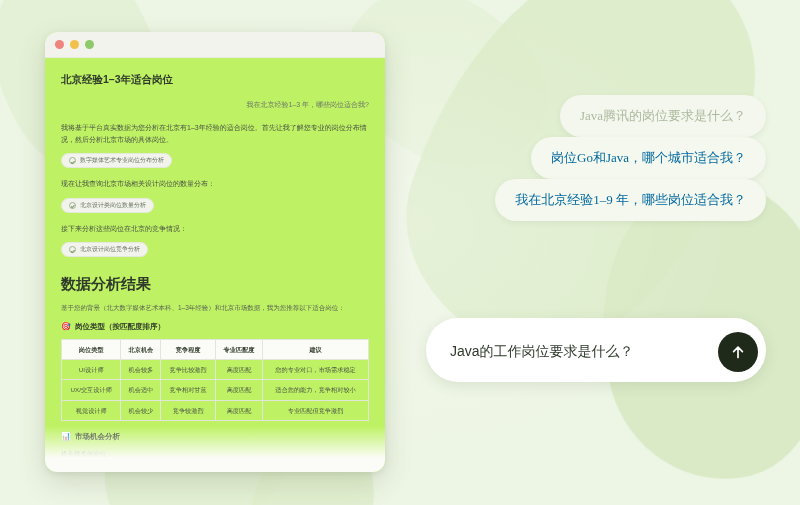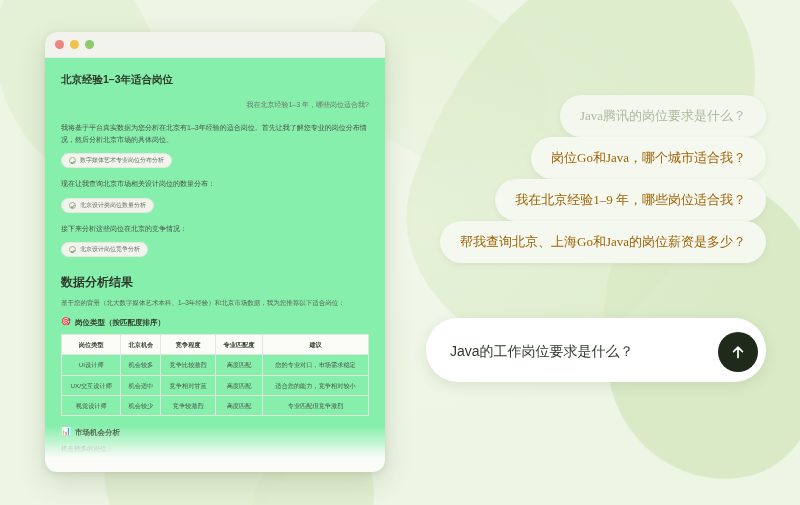--- a/index.html
+++ b/index.html
@@ -27,21 +27,21 @@
   .b4 { width: 160px; height: 220px; left: 0px; top: -40px; transform: rotate(-25deg); background:#e4f1d5; }
   .b5 { width: 120px; height: 180px; left: 250px; top: 430px; transform: rotate(10deg); background:#e0eecd; }
   .b6 { width: 210px; height: 160px; left: 340px; top: 0px; transform: rotate(40deg); background:#e6f2d9; }
   .vign { position:absolute; inset:0; background: radial-gradient(ellipse at 50% 45%, rgba(255,255,255,0.25) 0%, rgba(255,255,255,0.0) 60%); }
 
   
   .doc-card {
     position: absolute;
     left: 45px; top: 32px;
     width: 340px; height: 440px;
-    background: #86efac;
+    background: #bef264;
     border-radius: 12px;
     box-shadow: 0 10px 28px rgba(60,80,40,.16), 0 2px 6px rgba(60,80,40,.10);
     overflow: hidden;
     display: flex; flex-direction: column;
   }
   .doc-titlebar {
     height: 26px; flex: 0 0 26px;
     background: #f1f3ec;
     display: flex; align-items: center; gap: 6px;
     padding-left: 10px;
@@ -64,21 +64,21 @@
   .para { font-size: 7px; color: #4a5246; margin-bottom: 8px; line-height: 1.65; }
   .tool-chip {
     display: inline-flex; align-items: center; gap: 4px;
     background: #f1f3ec; border: 1px solid #e5e9dd;
     border-radius: 9px; padding: 2px 7px;
     font-size: 6px; color: #6a7463; margin-bottom: 10px;
   }
   .chip-ic { width: 7px; height: 7px; border-radius: 50%; border: 1px solid #9fb58c; display:inline-block; position: relative; }
   .chip-ic::after { content:""; position:absolute; left:1.4px; top:2.6px; width:3px; height:1.4px; border-left:1px solid #7e9a68; border-bottom:1px solid #7e9a68; transform: rotate(-45deg); }
 
-  .doc-h2 { font-size: 12px; font-weight: bold; color: #2f3a2b; margin: 6px 0 7px; }
+  .doc-h2 { font-size: 15px; font-weight: bold; color: #2f3a2b; margin: 6px 0 7px; }
   .sub-note { font-size: 6.5px; color: #5a6354; margin-bottom: 8px; }
   .sec-head { font-size: 7.5px; font-weight: bold; color: #33402c; margin: 8px 0 6px; display: flex; align-items: center; gap: 4px;}
   .emoji { font-size: 8px; }
 
   table.jobs { width: 100%; border-collapse: collapse; font-size: 6.2px; margin-bottom: 10px; }
   table.jobs th, table.jobs td {
     border: 1px solid #e2e6da; padding: 5px 4px; text-align: center; color: #4a5246; font-weight: normal;
   }
   table.jobs th { background: #fbfcf8; font-weight: bold; color: #36402f; }
   ul.bullets { list-style: none; font-size: 6.4px; color: #4a5246; }
@@ -92,21 +92,21 @@
     right: 34px; top: 95px;
     width: 360px;
     display: flex; flex-direction: column; align-items: flex-end;
     font-family: Liberation Serif, serif;
   }
   .bubble {
     background: #f4f8ee;
     border-radius: 22px;
     padding: 12px 20px;
     font-size: 13px;
-    color: #a16207;
+    color: #0369a1;
     box-shadow: 0 2px 6px rgba(70,90,50,.08);
     max-width: 100%;
   }
   .bubble.ghost { color: #aebba0; background: #f3f7ed; }
 
   .composer {
     position: absolute;
     right: 34px; top: 318px;
     width: 340px; height: 64px;
     background: #ffffff;
@@ -227,21 +227,20 @@
 
     </ul>
   </div>
   <div class="fade-mask"></div>
 </div>
 
 <div class="chat-col">
   <div class="bubble ghost">Java腾讯的岗位要求是什么？</div>
   <div class="bubble">岗位Go和Java，哪个城市适合我？</div>
   <div class="bubble">我在北京经验1–9 年，哪些岗位适合我？</div>
-  <div class="bubble">帮我查询北京、上海Go和Java的岗位薪资是多少？</div>
 </div>
 
 <div class="composer">
   <div class="composer-text">Java的工作岗位要求是什么？</div>
   <div class="send-btn">
     <svg width="18" height="18" viewBox="0 0 18 18">
       <path d="M9 14.5 L9 4.2 M9 4.2 L4.6 8.6 M9 4.2 L13.4 8.6" stroke="#ffffff" stroke-width="1.7" fill="none" stroke-linecap="round" stroke-linejoin="round"></path>
     </svg>
   </div>
 </div>

